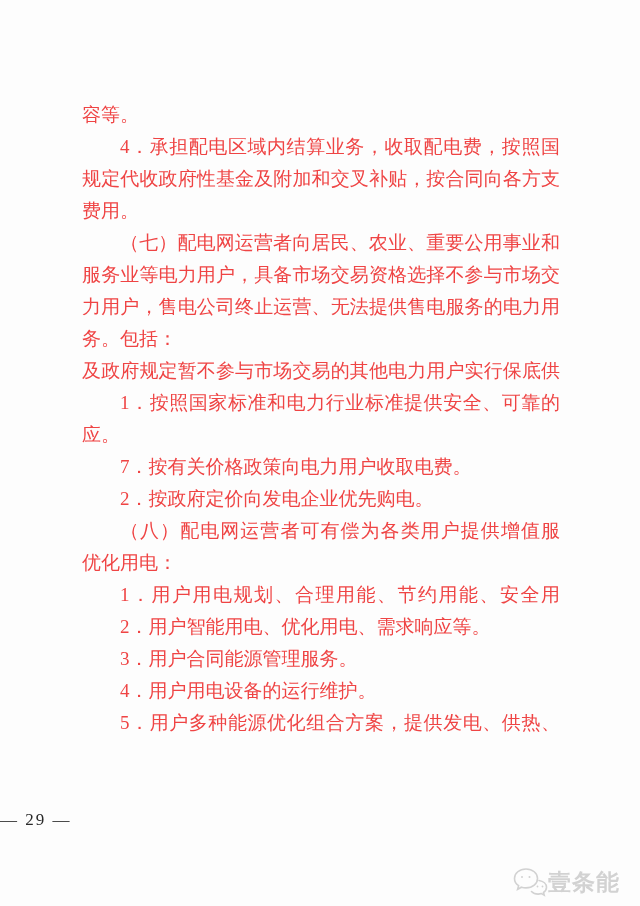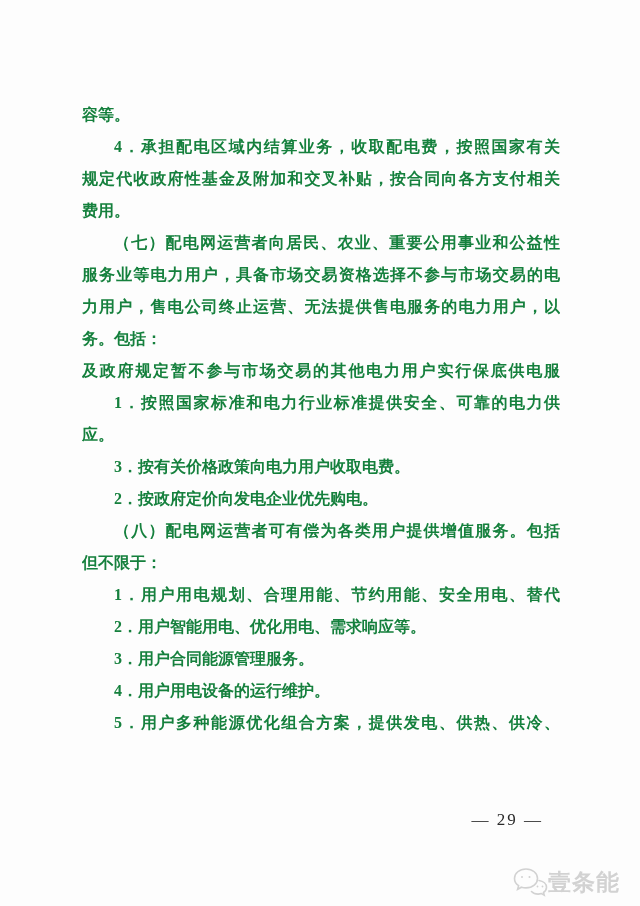--- a/index.html
+++ b/index.html
@@ -17,23 +17,23 @@
   .page {
     position: absolute;
     inset: 0;
     background: #fdfdfd;
   }
   .doc-body {
     position: absolute;
     top: 99px;
     left: 82px;
     width: 478px;
-    color: #15803d;
-    font-size: 16px;
-    font-weight: 700;
+    color: #ef4444;
+    font-size: 19px;
+    font-weight: 400;
     letter-spacing: 0px;
   }
   .line {
     height: 32px;
     line-height: 32px;
     overflow: hidden;
     text-align: justify;
     text-align-last: left;
     text-justify: inter-character;
   }
@@ -43,21 +43,21 @@
   .line.indent {
     text-indent: 2em;
   }
   .page-number {
     position: absolute;
     top: 808px;
     left: 0;
     width: 640px;
     height: 24px;
     line-height: 24px;
-    text-align: right;
+    text-align: left;
     padding-right: 97px;
     box-sizing: border-box;
     color: #2a2a2a;
     font-size: 17px;
     letter-spacing: 2px;
     font-family: "Liberation Serif", "DejaVu Serif", serif;
   }
   .watermark {
     position: absolute;
     right: 20px;
@@ -90,24 +90,24 @@
       <div class="line indent justify">4．承担配电区域内结算业务，收取配电费，按照国家有关</div>
       <div class="line justify">规定代收政府性基金及附加和交叉补贴，按合同向各方支付相关</div>
       <div class="line">费用。</div>
       <div class="line indent justify">（七）配电网运营者向居民、农业、重要公用事业和公益性</div>
       <div class="line justify">服务业等电力用户，具备市场交易资格选择不参与市场交易的电</div>
       <div class="line justify">力用户，售电公司终止运营、无法提供售电服务的电力用户，以</div>
       <div class="line">务。包括：</div>
       <div class="line justify">及政府规定暂不参与市场交易的其他电力用户实行保底供电服</div>
       <div class="line indent justify">1．按照国家标准和电力行业标准提供安全、可靠的电力供</div>
       <div class="line">应。</div>
-      <div class="line indent">3．按有关价格政策向电力用户收取电费。</div>
+      <div class="line indent">7．按有关价格政策向电力用户收取电费。</div>
       <div class="line indent">2．按政府定价向发电企业优先购电。</div>
       <div class="line indent justify">（八）配电网运营者可有偿为各类用户提供增值服务。包括</div>
-      <div class="line">但不限于：</div>
+      <div class="line">优化用电：</div>
       <div class="line indent justify">1．用户用电规划、合理用能、节约用能、安全用电、替代</div>
       <div class="line indent">2．用户智能用电、优化用电、需求响应等。</div>
       <div class="line indent">3．用户合同能源管理服务。</div>
       <div class="line indent">4．用户用电设备的运行维护。</div>
       <div class="line indent justify">5．用户多种能源优化组合方案，提供发电、供热、供冷、</div>
     </div>
 
   <div class="page-number">— 29 —</div>
 
   <div class="watermark">

